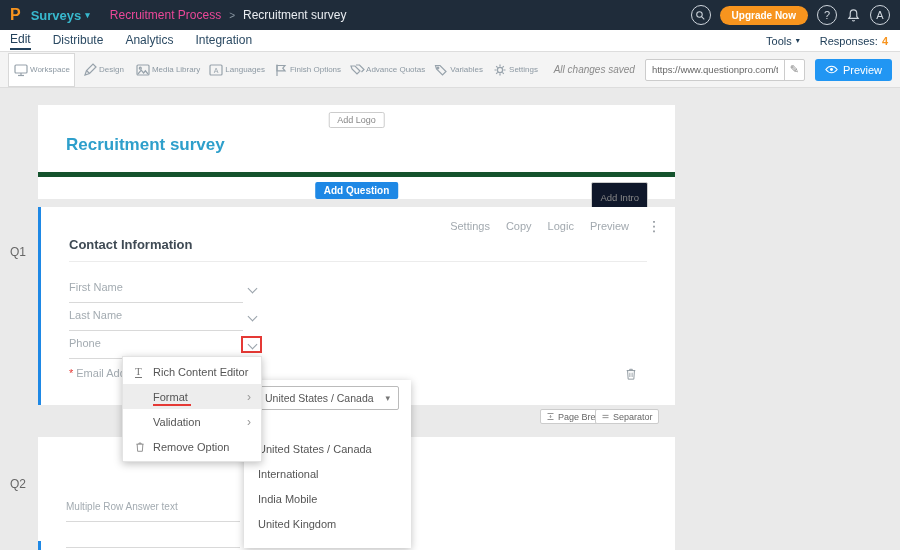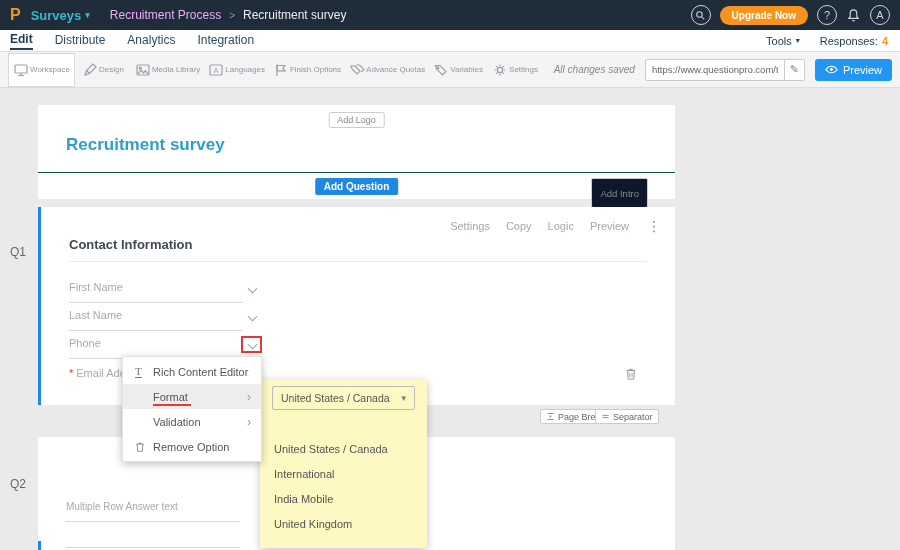--- a/index.html
+++ b/index.html
@@ -6,33 +6,33 @@
   html,body{background:#fff}
   body{font-family:"Liberation Sans",sans-serif;-webkit-font-smoothing:antialiased}
   #app{position:relative;width:900px;height:550px;background:#eaeaea;overflow:hidden}
 
   
   .topbar{position:absolute;top:0;left:0;width:900px;height:30px;background:#1f2c3a;display:flex;align-items:center;z-index:60}
   .logo{color:#f7941e;font-size:16px;font-weight:bold;margin-left:10px}
   .product{display:flex;align-items:center;gap:4px;margin-left:10px;color:#38b9ce;font-size:13px;font-weight:bold;cursor:pointer}
   .caret{font-size:9px;line-height:1}
   .breadcrumb{display:flex;align-items:center;margin-left:20px;font-size:12px}
-  .bc-parent{color:#f0abfc;cursor:pointer}
+  .bc-parent{color:#ec4899;cursor:pointer}
   .bc-sep{color:#8a97a3;margin:0 8px;font-size:10px}
   .bc-current{color:#e9edf1}
   .topbar-right{margin-left:auto;display:flex;align-items:center;gap:9px;margin-right:10px}
   .circle-btn{width:20px;height:20px;border:1.5px solid #cfd6dd;border-radius:50%;color:#cfd6dd;display:flex;align-items:center;justify-content:center;font-size:11px;cursor:pointer}
   .upgrade{background:#f7941e;color:#fff;font-size:10px;font-weight:bold;height:19px;padding:0 12px;border-radius:10px;display:flex;align-items:center;cursor:pointer}
   .bell{color:#cfd6dd;display:flex;align-items:center;cursor:pointer}
 
   
   .tabbar{position:absolute;top:30px;left:0;width:900px;height:22px;background:#fff;border-bottom:1px solid:#ddd;border-bottom:1px solid #ddd;display:flex;align-items:center;z-index:59}
   .tab{margin-left:22px;font-size:12px;color:#2b4a63;cursor:pointer;padding-bottom:2px}
   .tab:first-child{margin-left:10px}
-  .tab.active{font-weight:bold;color:#22405a;border-bottom:2px solid #22405a}
+  .tab.active{font-weight:normal;color:#22405a;border-bottom:2px solid #22405a}
   .tab-right{margin-left:auto;display:flex;align-items:center;gap:20px;margin-right:12px}
   .tools{display:flex;align-items:center;gap:4px;font-size:11px;font-weight:normal;color:#22405a;cursor:pointer}
   .tools .caret{font-size:8px}
   .responses{font-size:11px;color:#22405a;cursor:pointer}
   .responses .count{color:#f7941e;font-weight:bold;margin-left:4px}
 
   
   .toolbar{position:absolute;top:52px;left:0;width:900px;height:36px;background:#f4f4f4;border-bottom:1px solid #ddd;display:flex;align-items:center;z-index:58}
   .tool{min-width:56px;height:34px;display:flex;flex-direction:row;align-items:center;justify-content:center;gap:1px;color:#8c98a2;font-size:8px;white-space:nowrap;padding:0 4px;cursor:pointer}
   .tool svg{stroke:#97a2ab;fill:none;stroke-width:1.2}
@@ -41,21 +41,21 @@
   .saved{font-style:italic;font-size:10px;color:#8a8a8a;white-space:nowrap}
   .urlbox{display:flex;align-items:center;height:22px;border:1px solid #ccc;border-radius:2px;background:#fff}
   .urlbox input{border:none;outline:none;width:138px;padding:0 6px;font-size:9.5px;color:#666;font-family:"Liberation Sans",sans-serif}
   .url-pencil{width:20px;height:100%;border-left:1px solid #ccc;display:flex;align-items:center;justify-content:center;color:#888;font-size:11px;cursor:pointer}
   .preview-btn{background:#2196f3;color:#fff;height:22px;padding:0 10px;border-radius:3px;font-size:11px;display:flex;align-items:center;gap:5px;cursor:pointer}
 
   
   .hdr-card{position:absolute;left:38px;top:105px;width:637px;height:67px;background:#ffffff}
   .add-logo{position:absolute;left:50%;transform:translateX(-50%);top:7px;height:16px;padding:0 8px;background:#fff;border:1px solid #ccc;border-radius:2px;font-size:9px;color:#888;display:flex;align-items:center;cursor:pointer}
   .survey-title{position:absolute;left:28px;top:30px;font-size:17px;color:#2e9fcb}
-  .band{position:absolute;left:38px;top:172px;width:637px;height:27px;background:#fff;border-top:1px solid #14532d}
+  .band{position:absolute;left:38px;top:172px;width:637px;height:27px;background:#fff;border-top:5px solid #14532d}
   .add-question{position:absolute;left:50%;transform:translateX(-50%);top:5px;height:17px;background:#1e88e5;color:#fff;font-size:10px;font-weight:bold;padding:0 9px;border-radius:2px;display:flex;align-items:center;cursor:pointer}
   .add-intro{position:absolute;right:27px;top:5px;height:30px;background:#0f172a;border:1px solid #ccc;border-radius:2px;color:#888;font-size:9.5px;padding:0 8px;display:flex;align-items:center;cursor:pointer}
 
   .q-label{position:absolute;font-size:12px;color:#666}
   .q1-card{position:absolute;left:38px;top:207px;width:637px;height:198px;background:#fff;border-left:3px solid #1e88e5}
   .q-actions{position:absolute;top:11px;right:14px;display:flex;align-items:center;gap:16px;font-size:11px;color:#a2a9af}
   .q-actions .act{cursor:pointer}
   .kebab{font-size:14px;color:#808890;cursor:pointer;margin-left:2px}
   .q-title{position:absolute;left:28px;top:30px;font-size:13px;font-weight:bold;color:#3f4a54}
   .q-divider{position:absolute;left:28px;right:28px;top:54px;height:1px;background:#ececec}
@@ -68,21 +68,21 @@
   
   .ctx-menu{position:absolute;left:122px;top:356px;width:140px;background:#fff;border:1px solid #e3e3e3;box-shadow:0 2px 8px rgba(0,0,0,.25);z-index:50;padding:2px 0}
   .mi{position:relative;display:flex;align-items:center;height:25px;padding:0 10px 0 12px;font-size:11px;color:#555;cursor:pointer}
   .mi.hl{background:#ededed}
   .mi-icon{width:18px;color:#777;display:flex;align-items:center}
   .mi-icon .tt{font-family:"Liberation Serif",serif;font-size:11px;border-bottom:1px solid #777;line-height:1.1}
   .mi-arrow{margin-left:auto;color:#999;font-size:12px}
   .anno-underline{position:absolute;left:30px;bottom:3px;width:38px;height:2px;background:#e53935;pointer-events:none}
 
   
-  .fmt-panel{position:absolute;left:260px;top:380px;width:167px;height:168px;background:#fef9c3;box-shadow:0 2px 8px rgba(0,0,0,.25);z-index:49}
+  .fmt-panel{position:absolute;left:244px;top:380px;width:167px;height:168px;background:#ffffff;box-shadow:0 2px 8px rgba(0,0,0,.25);z-index:49}
   .fmt-select{position:absolute;left:12px;top:6px;width:143px;height:24px;border:1px solid #bbb;border-radius:2px;display:flex;align-items:center;padding:0 8px;font-size:10.5px;color:#555;cursor:pointer}
   .fmt-select .caret{margin-left:auto;color:#777;font-size:9px}
   .fmt-options{position:absolute;left:0;right:0;top:56px}
   .fmt-opt{height:25px;display:flex;align-items:center;padding-left:14px;font-size:11px;color:#555;cursor:pointer}
 
   
   .canvas-btn{position:absolute;top:409px;height:15px;background:#fff;border:1px solid #ccc;border-radius:2px;font-size:9px;color:#666;display:flex;align-items:center;gap:3px;padding:0 5px;z-index:5;cursor:pointer}
   .pb-btn{left:540px}
   .sep-btn{left:595px}
 

